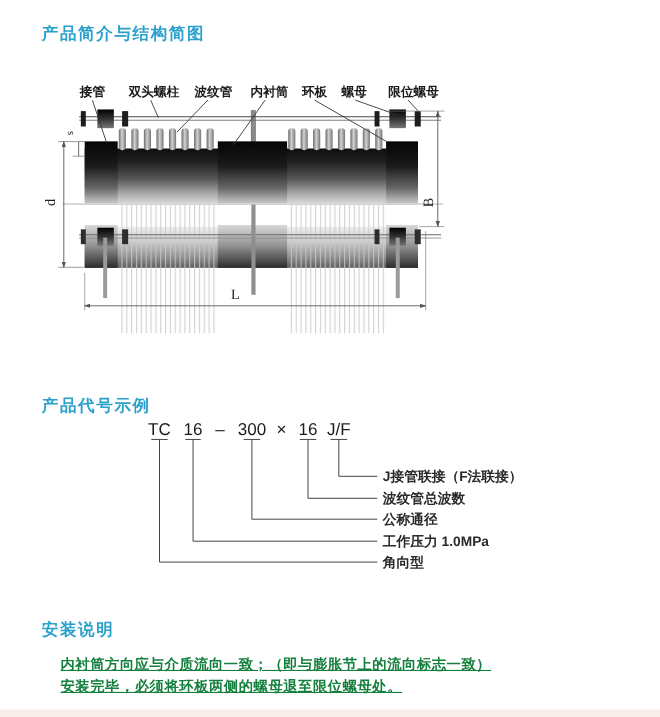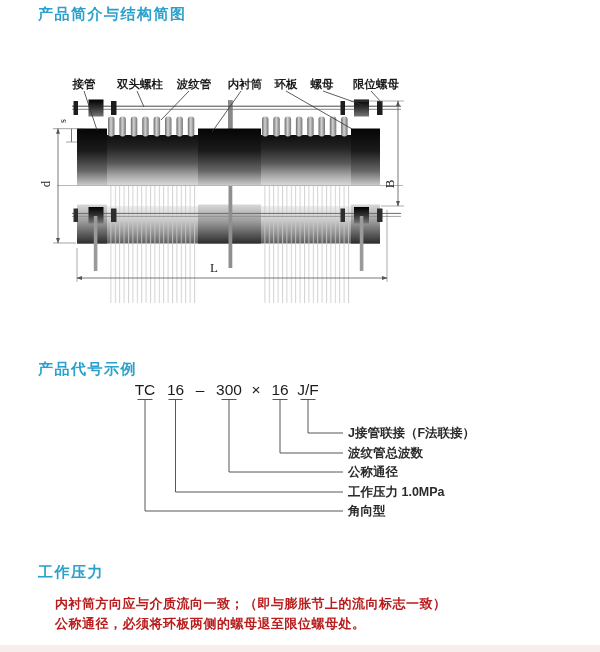--- a/index.html
+++ b/index.html
@@ -4,28 +4,28 @@
 <style>
   html,body{margin:0;padding:0;}
   body{
     width:600px;height:652px;position:relative;background:#ffffff;
     font-family:"Liberation Sans", sans-serif;overflow:hidden;
   }
   .sec-heading{
     position:absolute;left:38px;margin:0;
     font-size:15px;font-weight:bold;color:#2aa1cc;letter-spacing:1.5px;
   }
-  #heading-intro{top:5px;}
+  #heading-intro{top:21px;}
   #heading-code{top:360px;}
   #heading-install{top:563px;}
   #diagram-svg{position:absolute;left:40px;top:58px;}
   #codefig-svg{position:absolute;left:110px;top:376px;}
   .install-line{
     position:absolute;left:55px;margin:0;width:500px;
-    font-size:13px;font-weight:600;color:#b91c1c;letter-spacing:0.5px;
+    font-size:13px;font-weight:600;color:#15803d;letter-spacing:0.5px;text-decoration:underline;
   }
   #install-line-1{top:595px;}
   #install-line-2{top:615px;}
   #bottom-strip{
     position:absolute;left:0;bottom:0;width:600px;height:7px;
     background:#f7eeec;
   }
   svg text{font-family:"Liberation Sans", sans-serif;}
   svg .serif{font-family:"Liberation Serif", serif;}
 </style>
@@ -217,18 +217,18 @@
   </g>
   <g font-size="12.5" font-weight="bold" fill="#2a2a2a">
     <text x="238" y="61">J接管联接（F法联接）</text>
     <text x="238" y="81">波纹管总波数</text>
     <text x="238" y="100">公称通径</text>
     <text x="238" y="120">工作压力 1.0MPa</text>
     <text x="238" y="139">角向型</text>
   </g>
 </svg>
 
-<h2 class="sec-heading" id="heading-install">工作压力</h2>
+<h2 class="sec-heading" id="heading-install">安装说明</h2>
 
 <p class="install-line" id="install-line-1">内衬筒方向应与介质流向一致；（即与膨胀节上的流向标志一致）</p>
-<p class="install-line" id="install-line-2">公称通径，必须将环板两侧的螺母退至限位螺母处。</p>
+<p class="install-line" id="install-line-2">安装完毕，必须将环板两侧的螺母退至限位螺母处。</p>
 
 <div id="bottom-strip"></div>
 
 </body></html>

